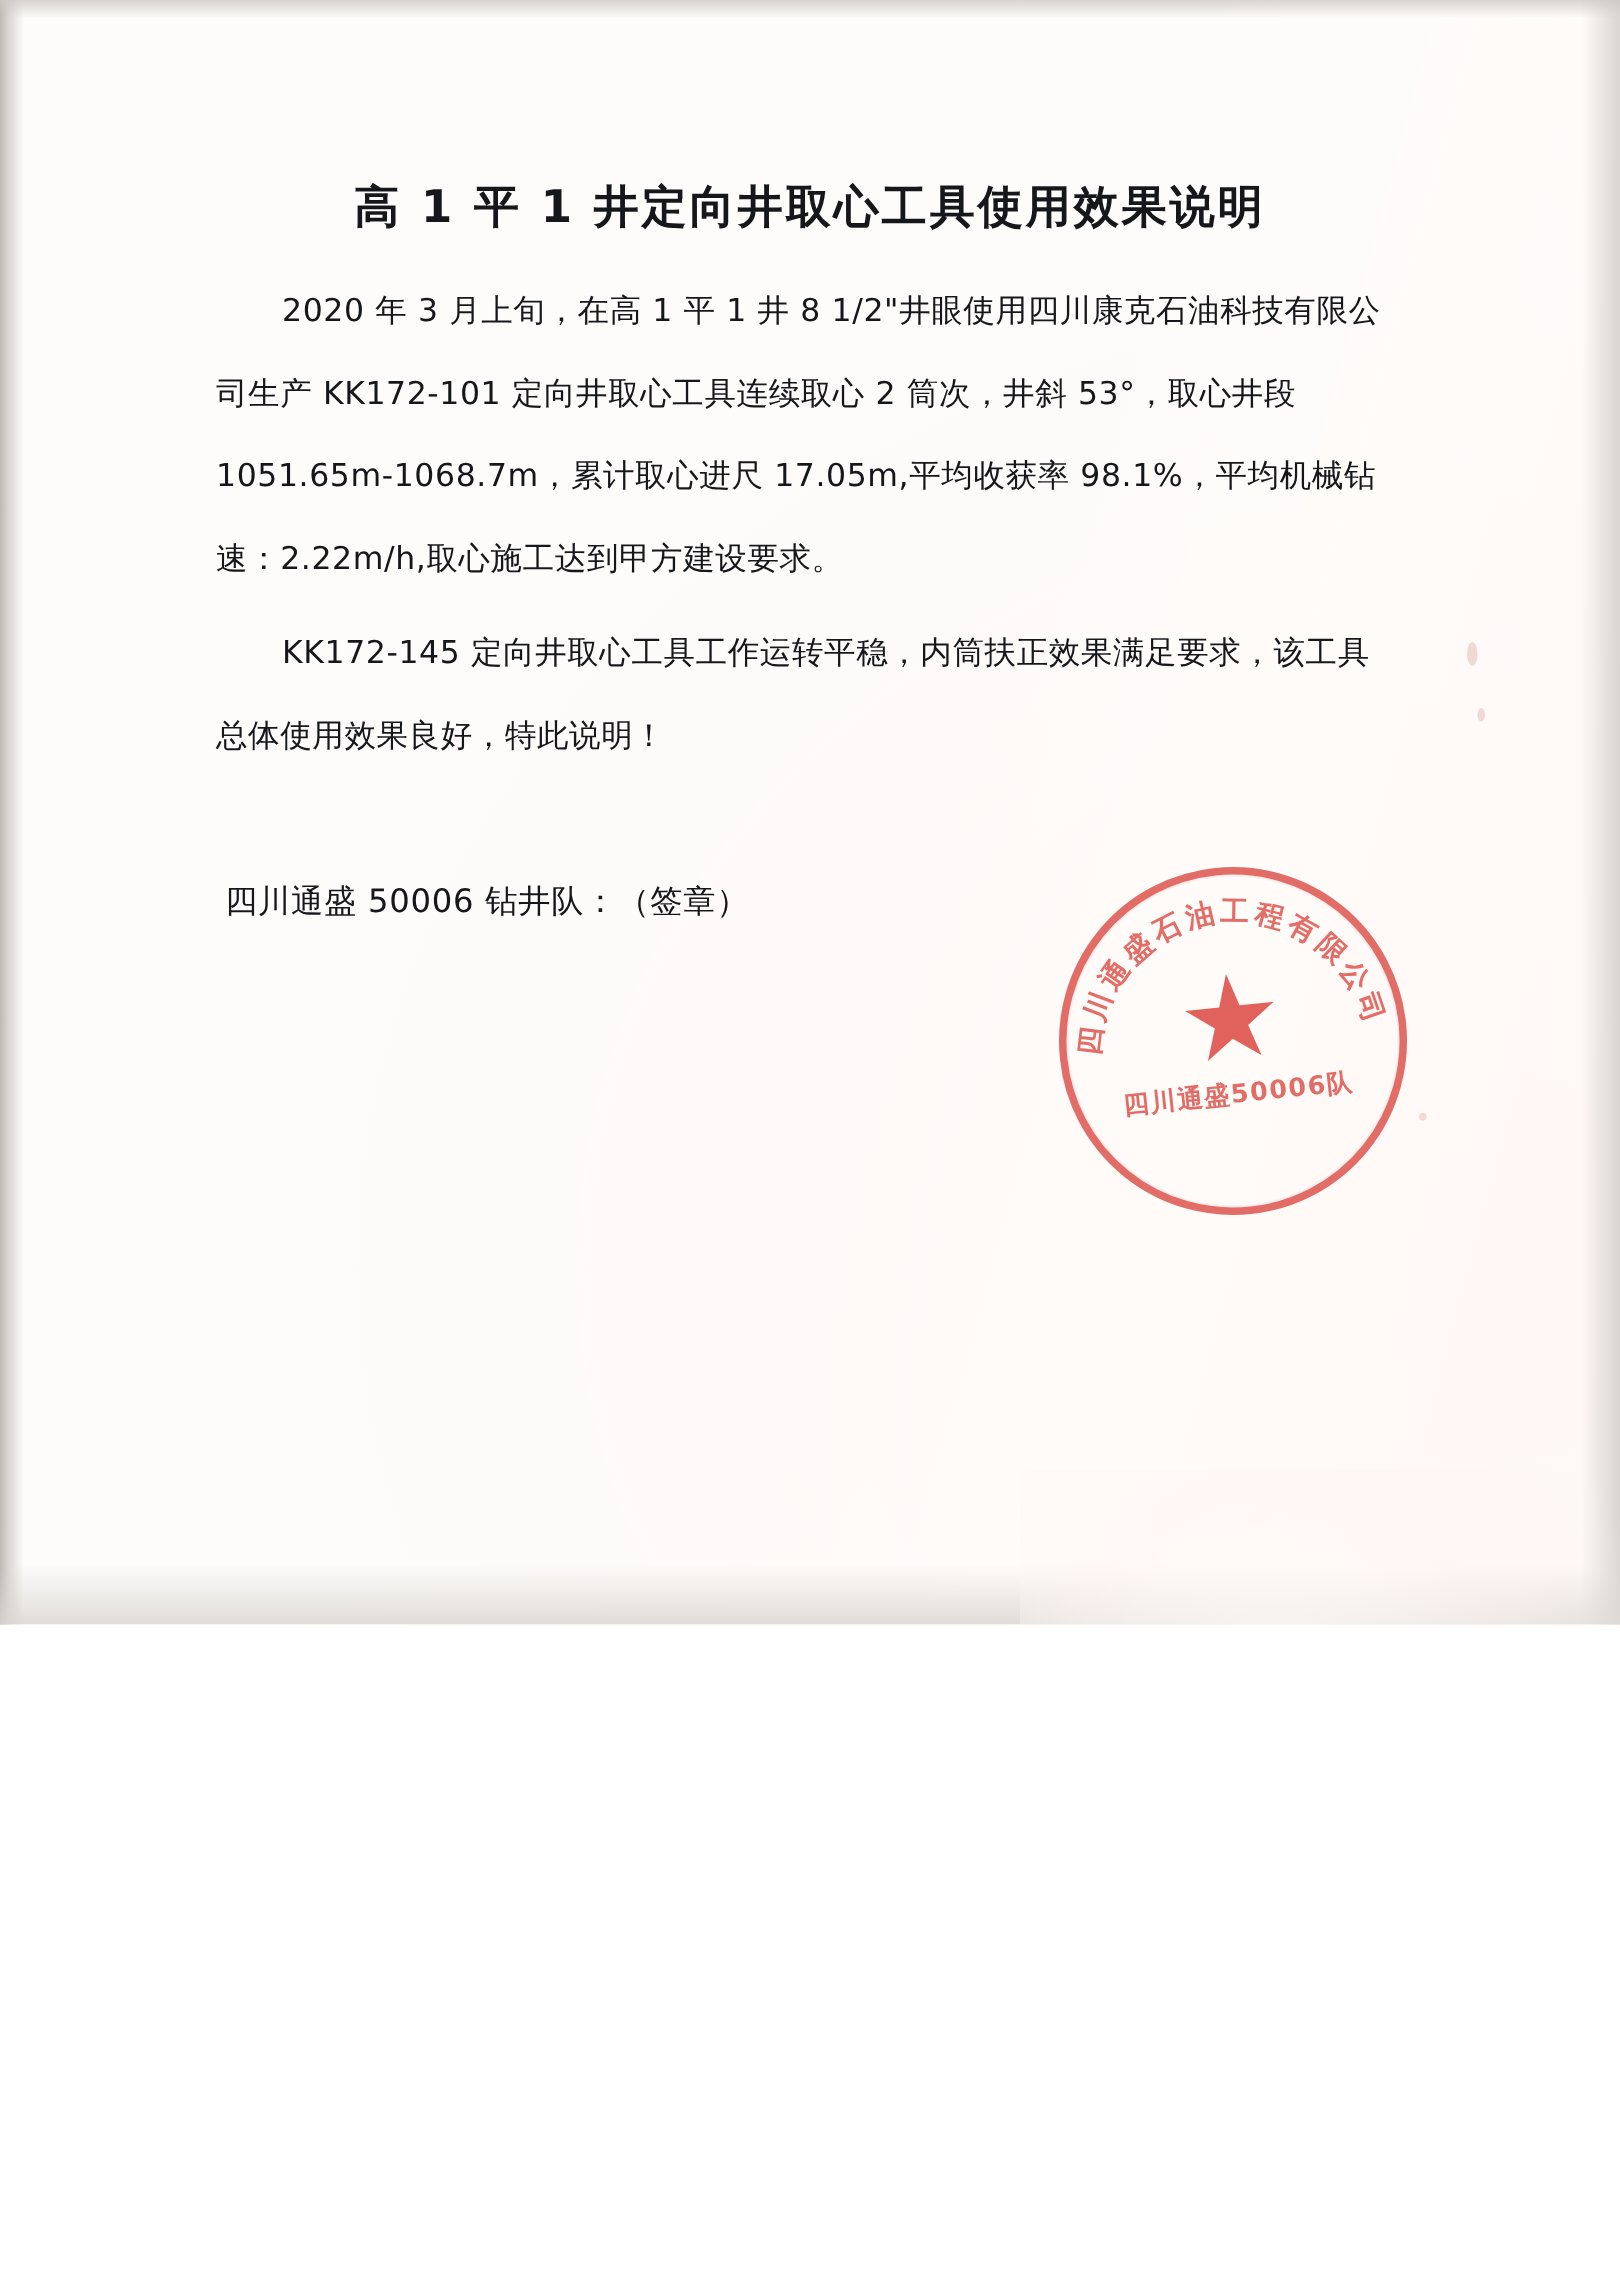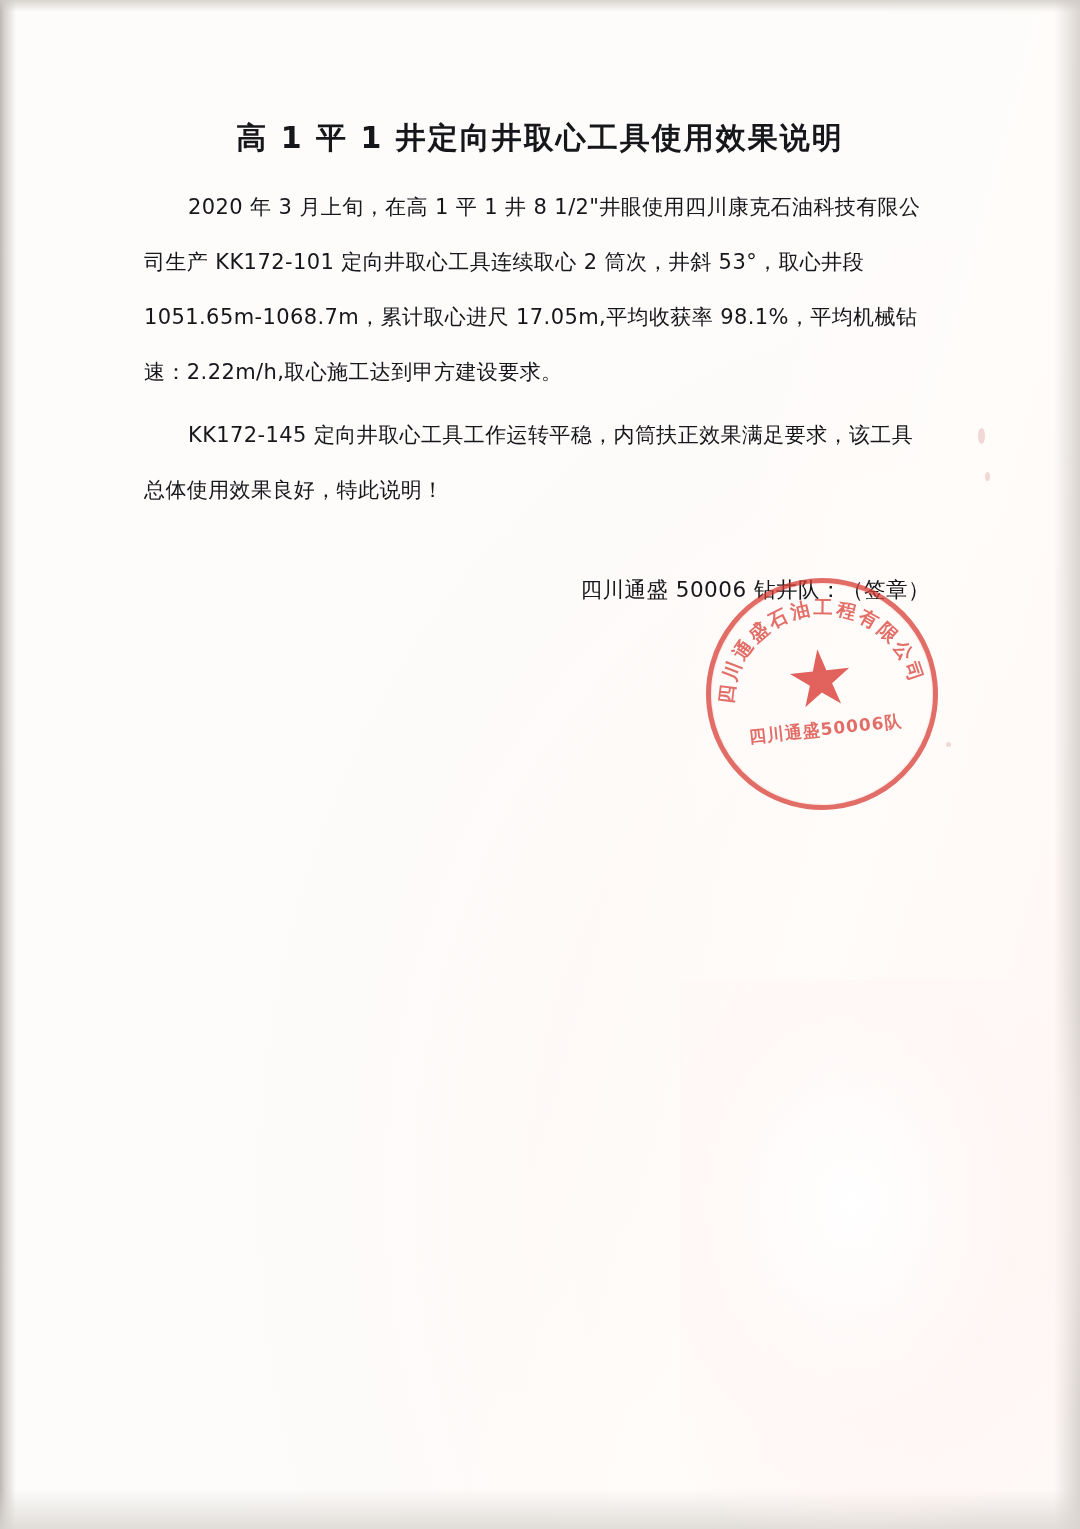--- a/index.html
+++ b/index.html
@@ -11,21 +11,21 @@
     height: 1529px;
     background: #ffffff;
     font-family: "Liberation Serif", serif;
     overflow: hidden;
   }
 
   
   .scan {
     position: relative;
     width: 1080px;
-    height: 1529px;
+    height: 1083px;
     background:
       linear-gradient(105deg, rgba(255,255,255,0) 55%, rgba(255,252,250,0.85) 72%, rgba(255,248,246,0.55) 88%, rgba(255,255,255,0) 100%),
       radial-gradient(ellipse at 92% 78%, rgba(255,246,244,0.9) 0%, rgba(255,255,255,0) 60%),
       #fdfcfb;
     overflow: hidden;
   }
 
   
   .edge-left {
     position: absolute;
@@ -107,23 +107,24 @@
   .sign-block {
     position: absolute;
     left: 150px;
     top: 575px;
     width: 790px;
     font-family: "DejaVu Sans", "Liberation Sans", sans-serif;
     font-size: 21.5px;
     color: #16171b;
   }
   .sign-line {
-    text-align: right;
+    text-align: left;
     padding-right: 10px;
     letter-spacing: 0.5px;
+    margin-top: 11px;
   }
   .date-line {
     text-align: right;
     padding-right: 72px;
     margin-top: 168px;
     letter-spacing: 0.5px;
   }
 
   
   .seal {

